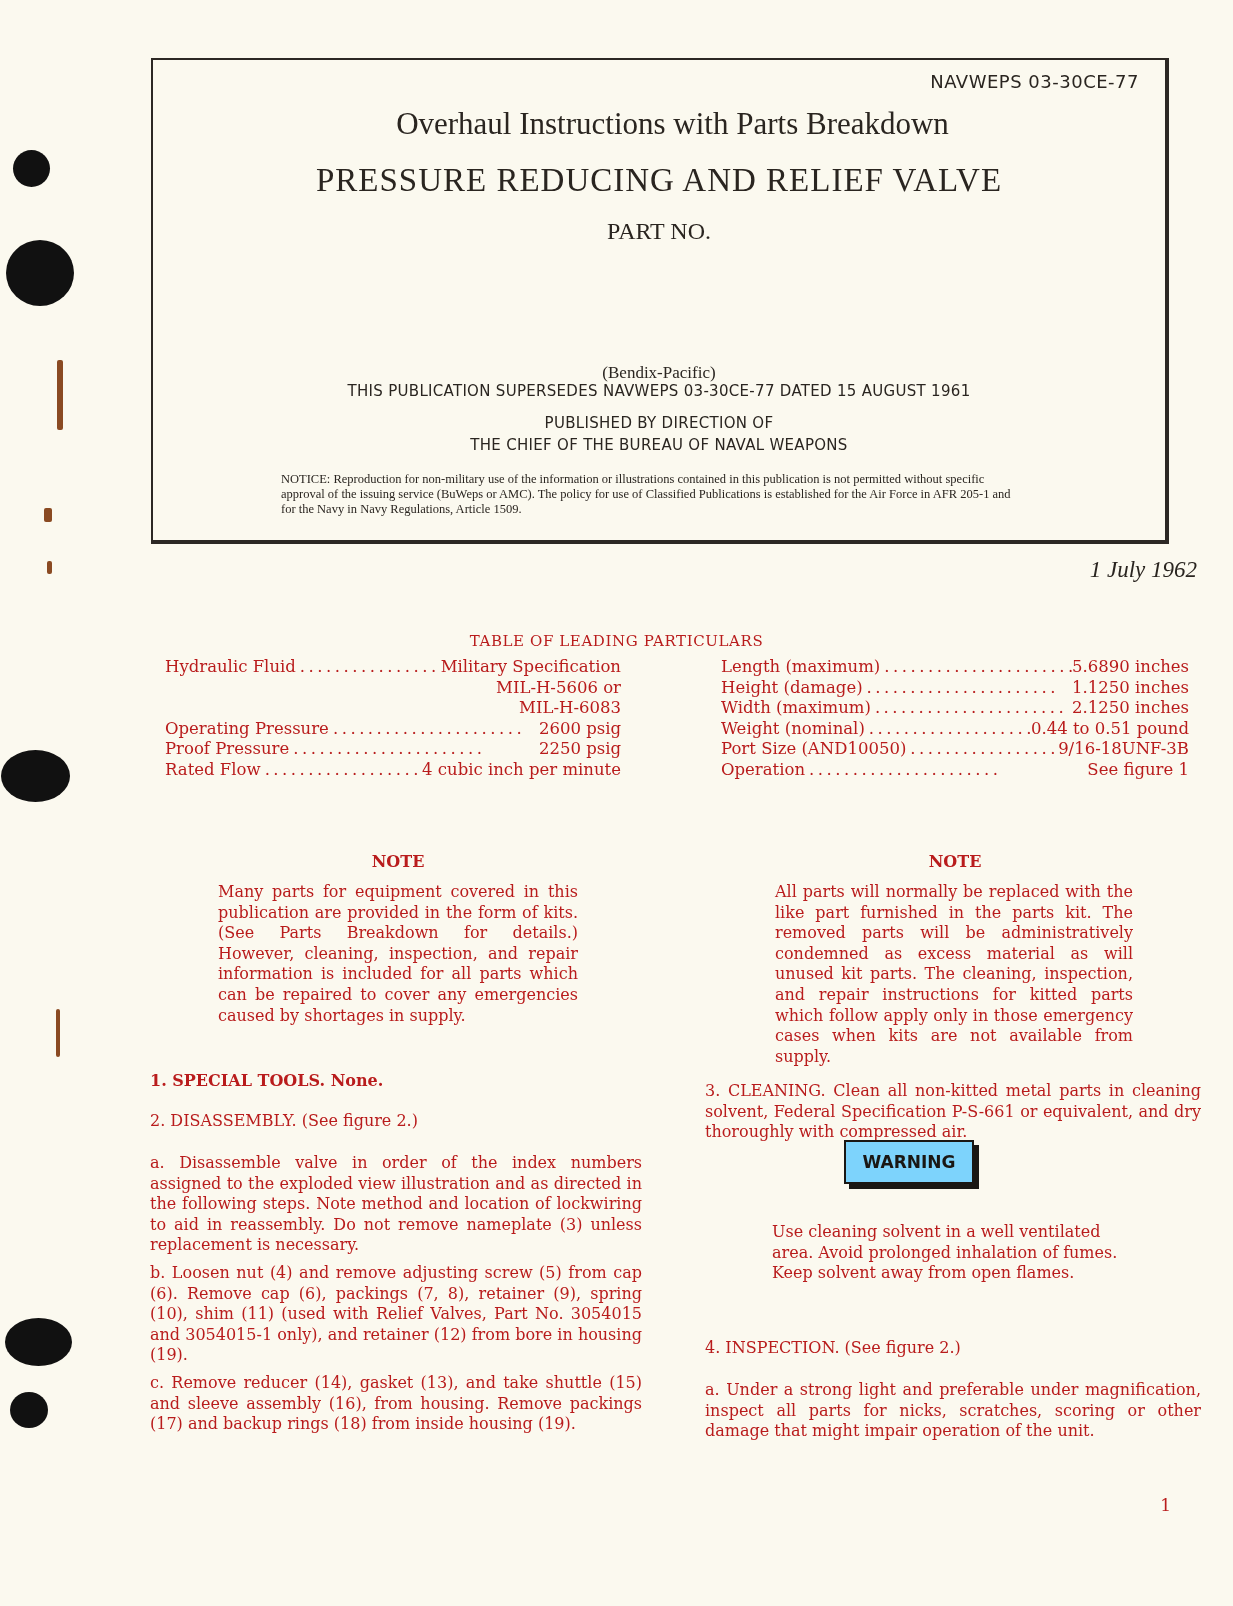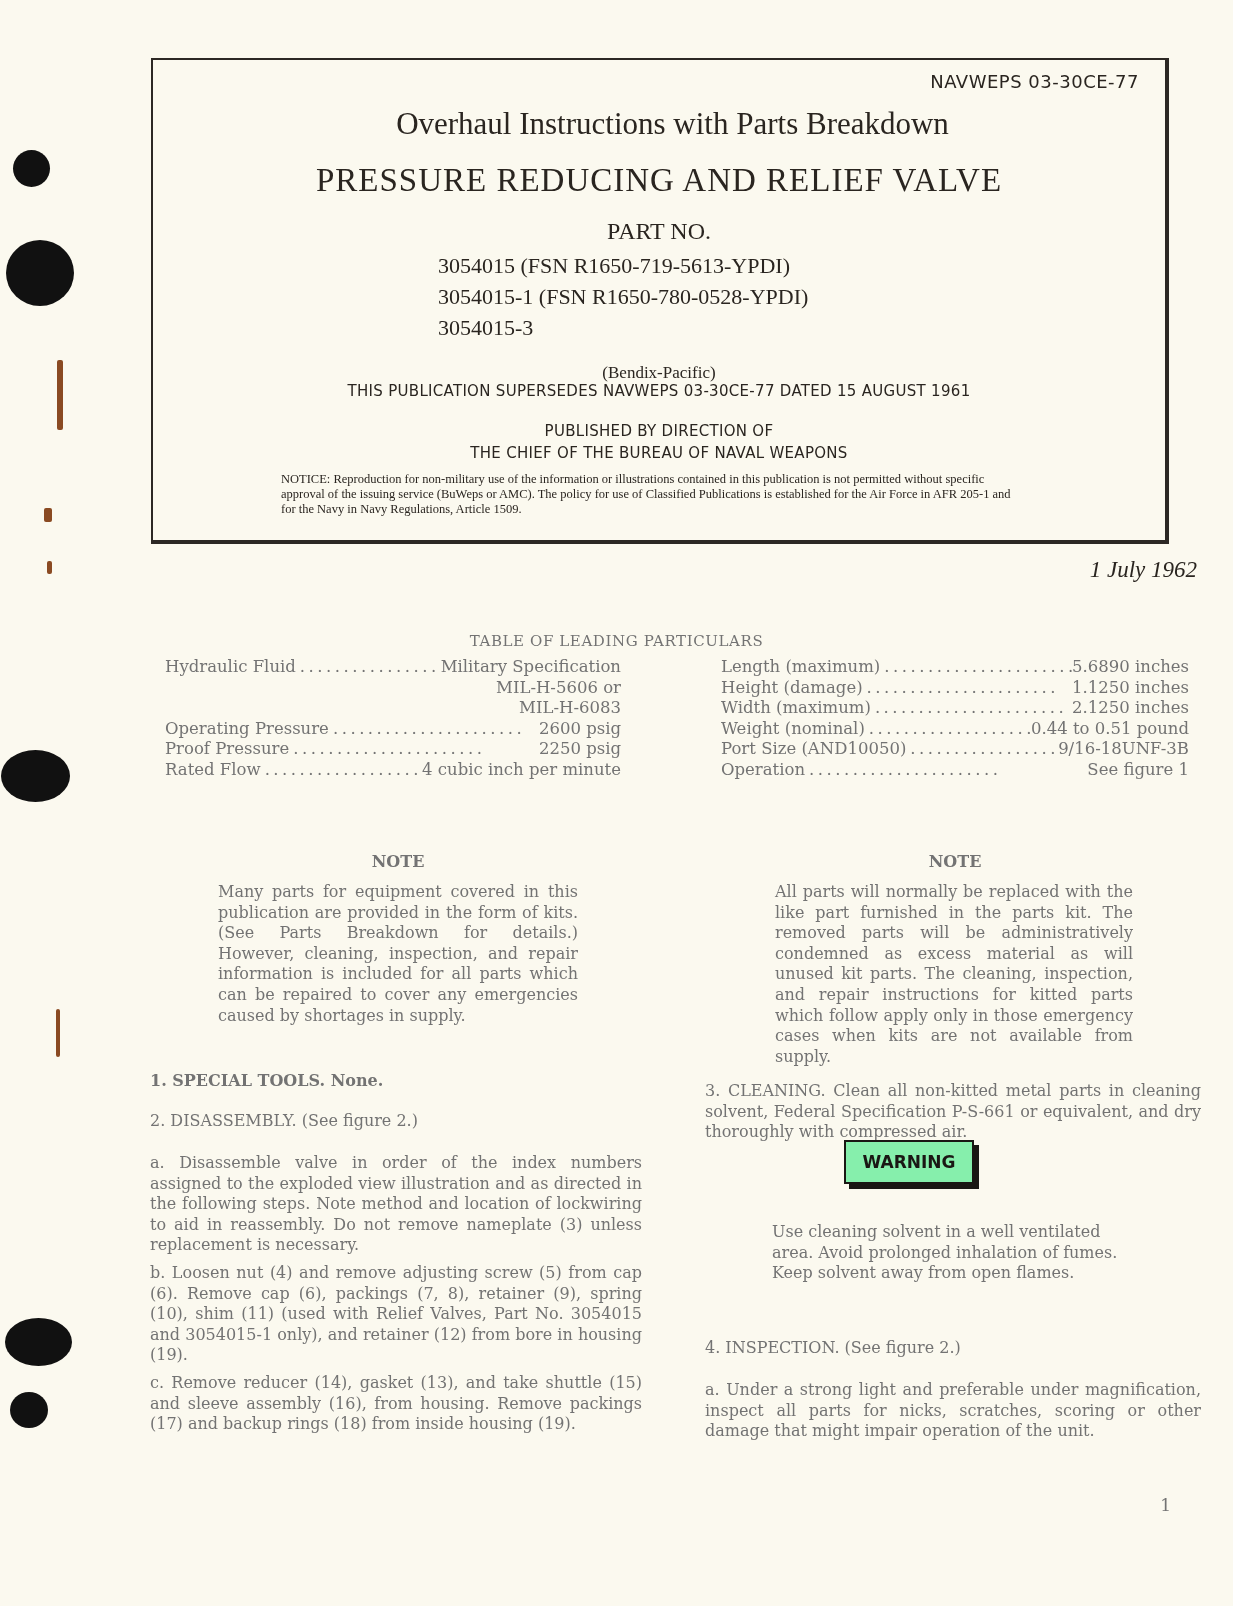--- a/index.html
+++ b/index.html
@@ -26,50 +26,50 @@
   .subtitle { position: absolute; left: 0; right: 0; top: 46px; font-size: 31px; margin-left: 27px; }
   .main-title { position: absolute; left: 0; right: 0; top: 102px; font-size: 33px; letter-spacing: 1px; }
   .partno-label { position: absolute; left: 0; right: 0; top: 158px; font-size: 24px; }
   .partno-list { position: absolute; left: 285px; top: 190px; text-align: left; font-size: 22px; line-height: 31px; }
   .manufacturer { position: absolute; left: 0; right: 0; top: 283px; font-size: 17px; margin-top: 20px; }
   .supersedes {
     position: absolute; left: 0; right: 0; top: 322px;
     font-family: "DejaVu Sans", sans-serif; font-size: 15px; letter-spacing: 0.3px;
   }
   .published {
-    position: absolute; left: 0; right: 0; top: 360px;
+    position: absolute; left: 0; right: 0; top: 352px;
     font-family: "DejaVu Sans", sans-serif; font-size: 15px; line-height: 22px; letter-spacing: 0.3px;
   }
   .notice {
     position: absolute; left: 128px; right: 140px; top: 412px; text-align: left;
     font-size: 12.5px; line-height: 15px;
   }
   .date {
     position: absolute; right: 36px; top: 557px;
     font-family: "Liberation Serif", serif; font-style: italic; font-size: 23px; text-align: right;
   }
 
-  .body-text { font-family: "DejaVu Serif", serif; font-size: 16px; color: #737373; }
+  .body-text { font-family: "DejaVu Serif", serif; font-size: 16px; color: #b91c1c; }
   .tlp-title { position: absolute; left: 0; width: 1233px; top: 632px; text-align: center; font-size: 15px; letter-spacing: 0.6px; }
 
   .spec-col { position: absolute; }
   .spec-row { display: flex; align-items: baseline; height: 20.5px; white-space: nowrap; }
   .spec-row .lbl { }
   .spec-row .dots { flex: 1; overflow: hidden; padding: 0 4px; letter-spacing: 3.5px; }
   .spec-row .val { text-align: right; }
   .spec-cont { text-align: right; height: 20.5px; }
 
   .note-head { position: absolute; font-size: 16px; font-weight: bold; text-align: center; }
   .note-body { position: absolute; font-size: 16px; line-height: 20.6px; text-align: justify; }
   .para { position: absolute; font-size: 16px; line-height: 20.6px; text-align: justify; }
   .heading-line { position: absolute; font-size: 16px; }
 
   .warning-box {
     position: absolute; left: 844px; top: 1140px; width: 130px; height: 44px;
-    border: 2px solid #1a1714; box-sizing: border-box; background: #86efac;
+    border: 2px solid #1a1714; box-sizing: border-box; background: #7dd3fc;
     box-shadow: 5px 5px 0 #1a1714;
     display: flex; align-items: center; justify-content: center;
     font-family: "DejaVu Sans", sans-serif; font-weight: bold; font-size: 17px; color: #1a1714;
   }
   .page-num { position: absolute; right: 62px; top: 1495px; font-size: 17px; }
 </style>
 </head>
 <body>
 
 <div class="hole" style="left:13px;top:150px;width:37px;height:37px;"></div>
@@ -80,25 +80,20 @@
 <div class="hole" style="left:1px;top:750px;width:69px;height:52px;"></div>
 <div class="stain" style="left:56px;top:1009px;width:4px;height:48px;"></div>
 <div class="hole" style="left:5px;top:1318px;width:67px;height:48px;"></div>
 <div class="hole" style="left:10px;top:1392px;width:38px;height:36px;"></div>
 
 <div class="title-box">
   <div class="doc-id">NAVWEPS 03-30CE-77</div>
   <div class="subtitle">Overhaul Instructions with Parts Breakdown</div>
   <div class="main-title">PRESSURE REDUCING AND RELIEF VALVE</div>
   <div class="partno-label">PART NO.</div>
-  <div class="partno-list">
-    <div>3054015 (FSN R1650-719-5613-YPDI)</div>
-    <div>3054015-1 (FSN R1650-780-0528-YPDI)</div>
-    <div>3054015-3</div>
-  </div>
   <div class="manufacturer">(Bendix-Pacific)</div>
   <div class="supersedes">THIS PUBLICATION SUPERSEDES NAVWEPS 03-30CE-77 DATED 15 AUGUST 1961</div>
   <div class="published">
     <div>PUBLISHED BY DIRECTION OF</div>
     <div>THE CHIEF OF THE BUREAU OF NAVAL WEAPONS</div>
   </div>
   <div class="notice">NOTICE: Reproduction for non-military use of the information or illustrations contained in this publication is not permitted without specific approval of the issuing service (BuWeps or AMC). The policy for use of Classified Publications is established for the Air Force in AFR 205-1 and for the Navy in Navy Regulations, Article 1509.</div>
 </div>
 
 <div class="date">1 July 1962</div>

